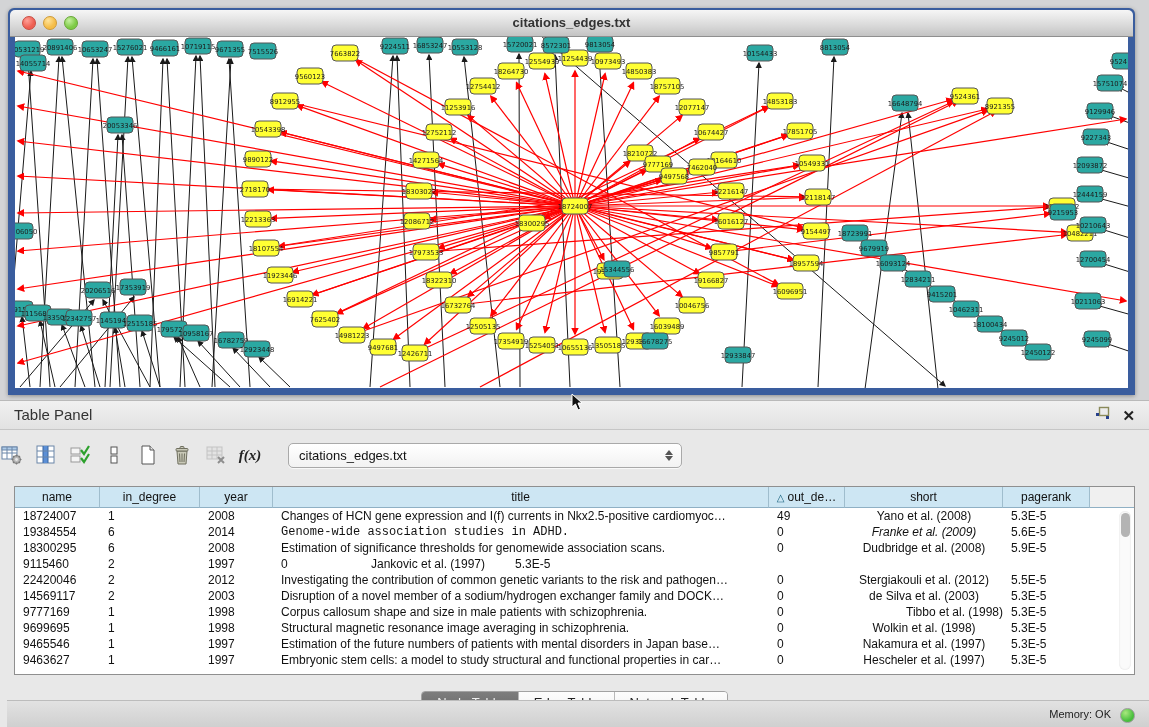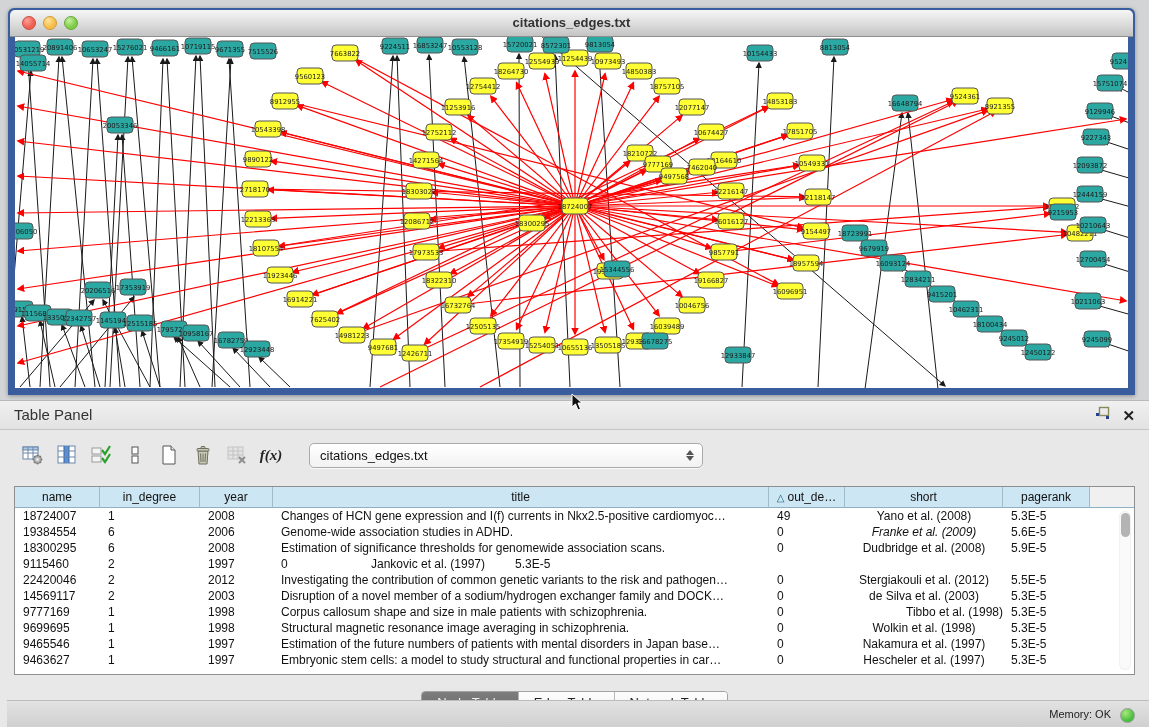--- a/index.html
+++ b/index.html
@@ -28,21 +28,21 @@
 
   
   .table-panel{position:absolute;left:0;top:400px;width:1149px;height:327px;
     background:#e8e8e8;border-top:1px solid #b9b9b9;}
   .panel-titlebar{position:relative;height:28px;background:linear-gradient(#f0f0f0,#e2e2e2);
     border-bottom:1px solid #c6c6c6;}
   .panel-title{position:absolute;left:14px;top:0;line-height:28px;font-size:15px;color:#333;}
   .panel-actions{position:absolute;right:14px;top:0;height:28px;display:flex;align-items:center;gap:12px;}
   .panel-actions .xbtn{font-size:15px;font-weight:bold;color:#222;line-height:1;cursor:default;}
 
-  .toolbar{position:relative;height:50px;display:flex;align-items:center;padding-left:21px;background:#e8e8e8;}
+  .toolbar{position:relative;height:50px;display:flex;align-items:center;background:#e8e8e8;}
   .tb-btn{width:24px;height:24px;margin-right:10px;display:flex;align-items:center;justify-content:center;}
   .tb-btn svg{display:block;}
   .fx{font-family:"Liberation Serif",serif;font-style:italic;font-weight:bold;font-size:15px;color:#222;}
   .dropdown{margin-left:16px;width:392px;height:23px;background:linear-gradient(#ffffff,#f2f2f2);
     border:1px solid #a9a9a9;border-radius:5px;position:relative;box-shadow:0 1px 1px rgba(255,255,255,.8);}
   .dropdown .val{position:absolute;left:10px;top:0;line-height:23px;font-size:13px;color:#111;}
   .dd-arrows{position:absolute;right:7px;top:2px;width:11px;height:19px;display:flex;flex-direction:column;
     align-items:center;justify-content:center;gap:1px;}
   .dd-arrows i{width:0;height:0;border-left:4px solid transparent;border-right:4px solid transparent;}
   .dd-arrows i.up{border-bottom:5px solid #555;}
@@ -836,22 +836,22 @@
             <div class="td" style="width: 100px;">1</div>
             <div class="td" style="width: 73px;">2008</div>
             <div class="td" style="width: 496px;">Changes of HCN gene expression and I(f) currents in Nkx2.5-positive cardiomyoc…</div>
             <div class="td" style="width: 76px;">49</div>
             <div class="td center" style="width: 158px;">Yano et al. (2008)</div>
             <div class="td" style="width: 87px;">5.3E-5</div>
           </div>
           <div class="tr">
             <div class="td" style="width: 85px;">19384554</div>
             <div class="td" style="width: 100px;">6</div>
-            <div class="td" style="width: 73px;">2006</div>
-            <div class="td" style="width: 496px;">Genome-wide association studies in ADHD.</div>
+            <div class="td" style="width: 73px;">2014</div>
+            <div class="td" style="width: 496px; font-family: Liberation Mono, monospace;">Genome-wide association studies in ADHD.</div>
             <div class="td" style="width: 76px;">0</div>
             <div class="td center" style="width: 158px; font-style: italic;">Franke et al. (2009)</div>
             <div class="td" style="width: 87px;">5.6E-5</div>
           </div>
           <div class="tr">
             <div class="td" style="width: 85px;">18300295</div>
             <div class="td" style="width: 100px;">6</div>
             <div class="td" style="width: 73px;">2008</div>
             <div class="td" style="width: 496px;">Estimation of significance thresholds for genomewide association scans.</div>
             <div class="td" style="width: 76px;">0</div>

